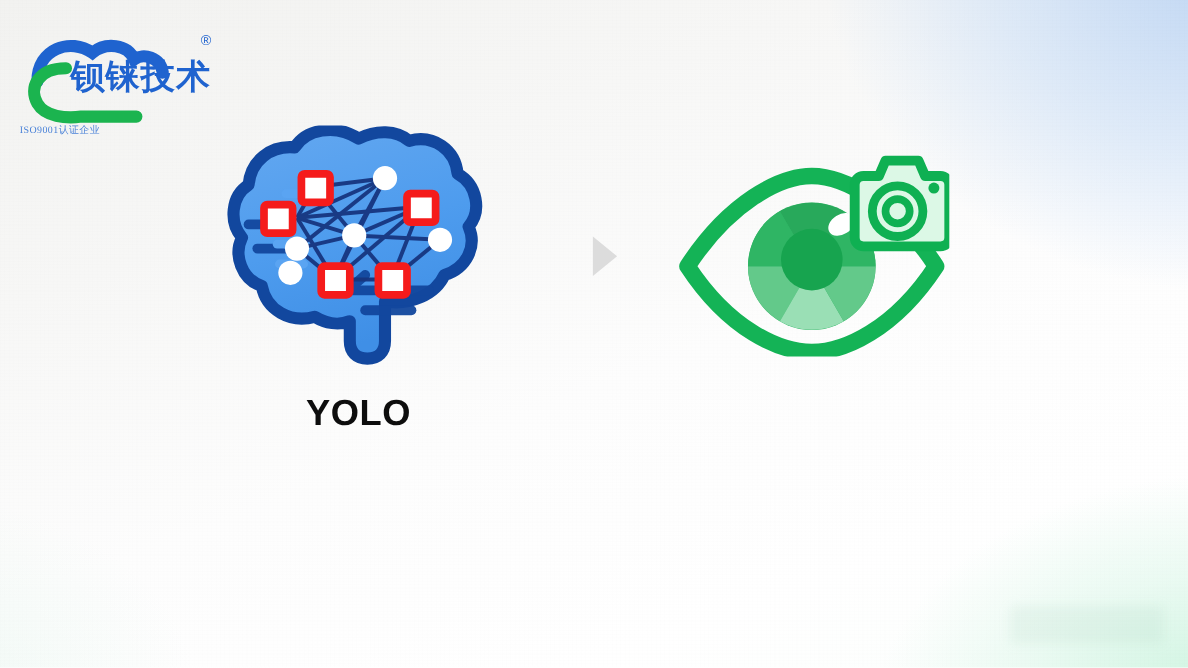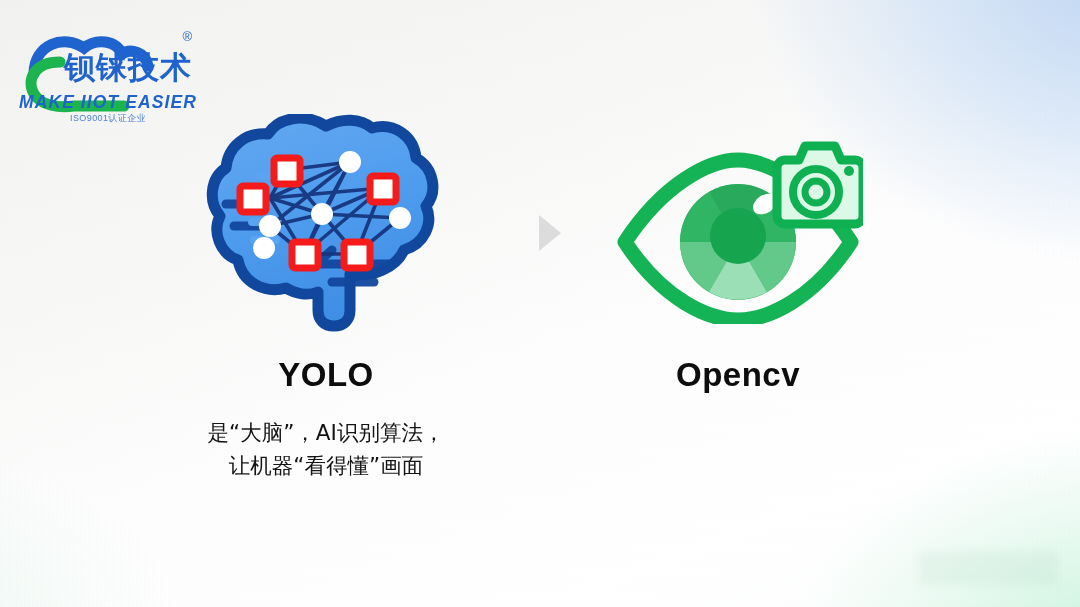--- a/index.html
+++ b/index.html
@@ -49,21 +49,21 @@
   }
   #logo .logo-cn {
     position: absolute;
     left: 52px;
     top: 36px;
     font-size: 31px;
     font-weight: 700;
     color: #1f63cf;
     letter-spacing: 1px;
     line-height: 1;
-    font-family: Liberation Mono, monospace;
+    font-family: Liberation Serif, serif;
     white-space: nowrap;
   }
   #logo .logo-tagline {
     position: absolute;
     left: 6px;
     top: 76px;
     width: 180px;
     text-align: center;
     font-size: 17.5px;
     font-weight: 700;
@@ -71,27 +71,27 @@
     color: #1f63cf;
     letter-spacing: 1.1px;
     line-height: 1;
     white-space: nowrap;
   }
   #logo .logo-iso {
     position: absolute;
     left: 6px;
     top: 96px;
     width: 180px;
-    text-align: center;
+    text-align: left;
     font-size: 9px;
     color: #4a82d8;
     letter-spacing: 0.4px;
     line-height: 1;
     white-space: nowrap;
-    font-family: Liberation Sans, sans-serif;
+    font-family: Liberation Serif, serif;
   }
 
   
   .col {
     position: absolute;
     top: 110px;
     width: 420px;
     text-align: center;
   }
   #col-yolo { left: 116px; }
@@ -150,21 +150,20 @@
 
   <div id="logo">
     <svg width="186" height="108" viewBox="0 0 186 108" style="position:absolute;left:0;top:0;">
 
       <path d="M22 56 C22 26, 52 16, 72 30 C84 20, 104 22, 110 36 C118 30, 134 34, 136 48" fill="none" stroke="#1f63cf" stroke-width="11" stroke-linecap="round"></path>
 
       <path d="M48 44 C22 44, 14 62, 22 76 C29 88, 48 90, 62 88 L112 88" fill="none" stroke="#1bb44f" stroke-width="11" stroke-linecap="round"></path>
     </svg>
     <span class="reg-mark">®</span>
     <div class="logo-cn">钡铼技术</div>
-    <div class="logo-tagline">MAKE IIOT EASIER</div>
     <div class="logo-iso">ISO9001认证企业</div>
   </div>
 
   <div class="col" id="col-yolo">
     <div class="icon-wrap">
       <svg width="244" height="220" viewBox="0 0 244 220">
         <defs>
           <linearGradient id="brainFill" x1="0" y1="0" x2="0.3" y2="1">
             <stop offset="0%" stop-color="#64a8f0"></stop>
             <stop offset="55%" stop-color="#4e9cee"></stop>
@@ -236,24 +235,20 @@
         <g>
           <rect x="70" y="44" width="26" height="26" rx="3" fill="#ffffff" stroke="#f51b1b" stroke-width="7"></rect>
           <rect x="36" y="72" width="26" height="26" rx="3" fill="#ffffff" stroke="#f51b1b" stroke-width="7"></rect>
           <rect x="166" y="62" width="26" height="26" rx="3" fill="#ffffff" stroke="#f51b1b" stroke-width="7"></rect>
           <rect x="88" y="128" width="26" height="26" rx="3" fill="#ffffff" stroke="#f51b1b" stroke-width="7"></rect>
           <rect x="140" y="128" width="26" height="26" rx="3" fill="#ffffff" stroke="#f51b1b" stroke-width="7"></rect>
         </g>
       </svg>
     </div>
     <div class="col-title">YOLO</div>
-    <div class="col-desc">
-      <span class="l1">是“大脑”，AI识别算法，</span>
-      <span class="l2">让机器“看得懂”画面</span>
-    </div>
   </div>
 
   <svg id="arrow" viewBox="0 0 28 42">
     <polygon points="4,3 26,21 4,39" fill="#dcdcdc"></polygon>
   </svg>
 
   <div class="col" id="col-opencv">
     <div class="icon-wrap">
       <svg width="250" height="200" viewBox="0 0 250 200">
 
@@ -278,18 +273,17 @@
         <g>
           <path d="M172 36 L186 36 L192 22 L222 22 L228 36 L242 36
                    A8 8 0 0 1 250 44 L250 92 A8 8 0 0 1 242 100
                    L172 100 A8 8 0 0 1 164 92 L164 44 A8 8 0 0 1 172 36 Z" fill="#dcf8e6" stroke="#0fb052" stroke-width="9" stroke-linejoin="round"></path>
           <circle cx="203" cy="68" r="23" fill="none" stroke="#0fb052" stroke-width="8"></circle>
           <circle cx="203" cy="68" r="11" fill="none" stroke="#0fb052" stroke-width="7"></circle>
           <circle cx="236" cy="47" r="5" fill="#0fb052"></circle>
         </g>
       </svg>
     </div>
-    <div class="col-title">Opencv</div>
   </div>
 
   <div id="watermark"></div>
 
 </div>
 
 </body></html>

